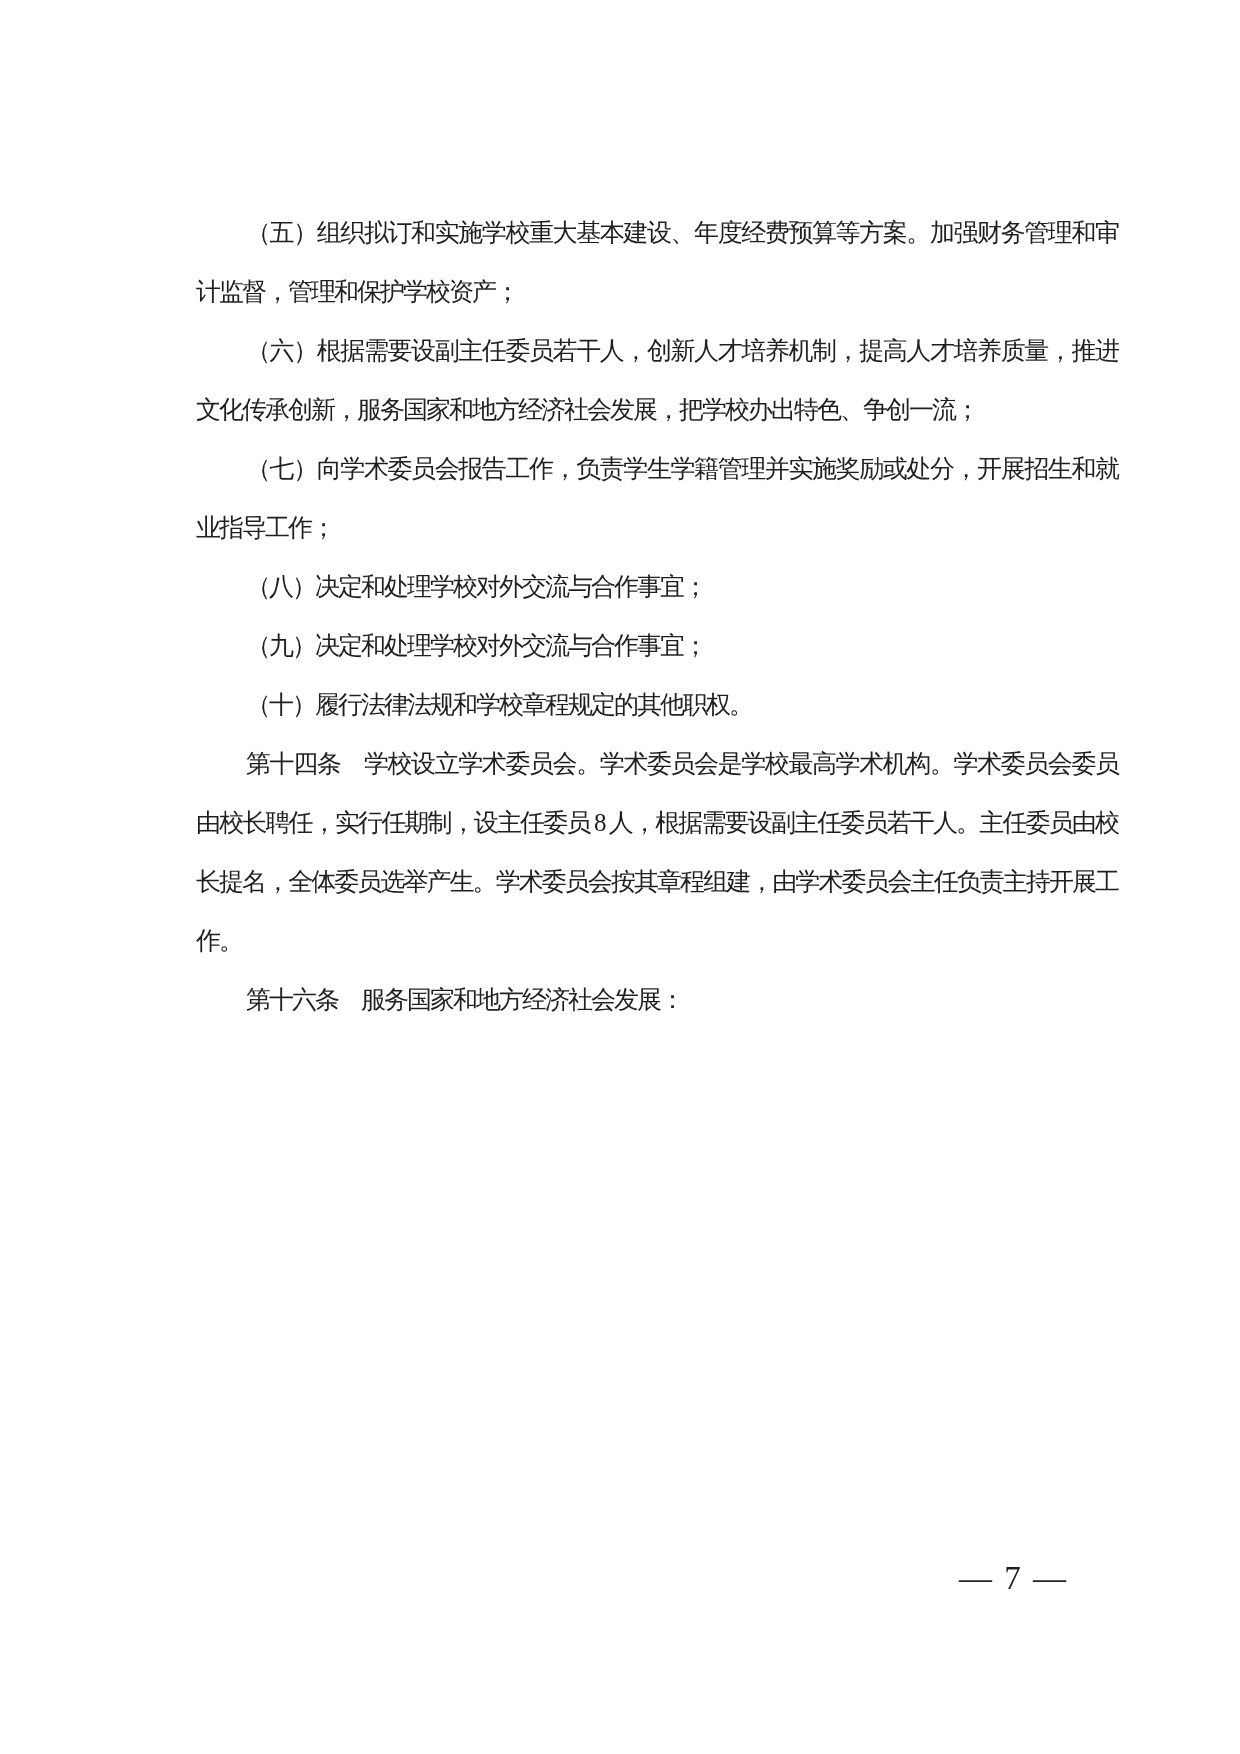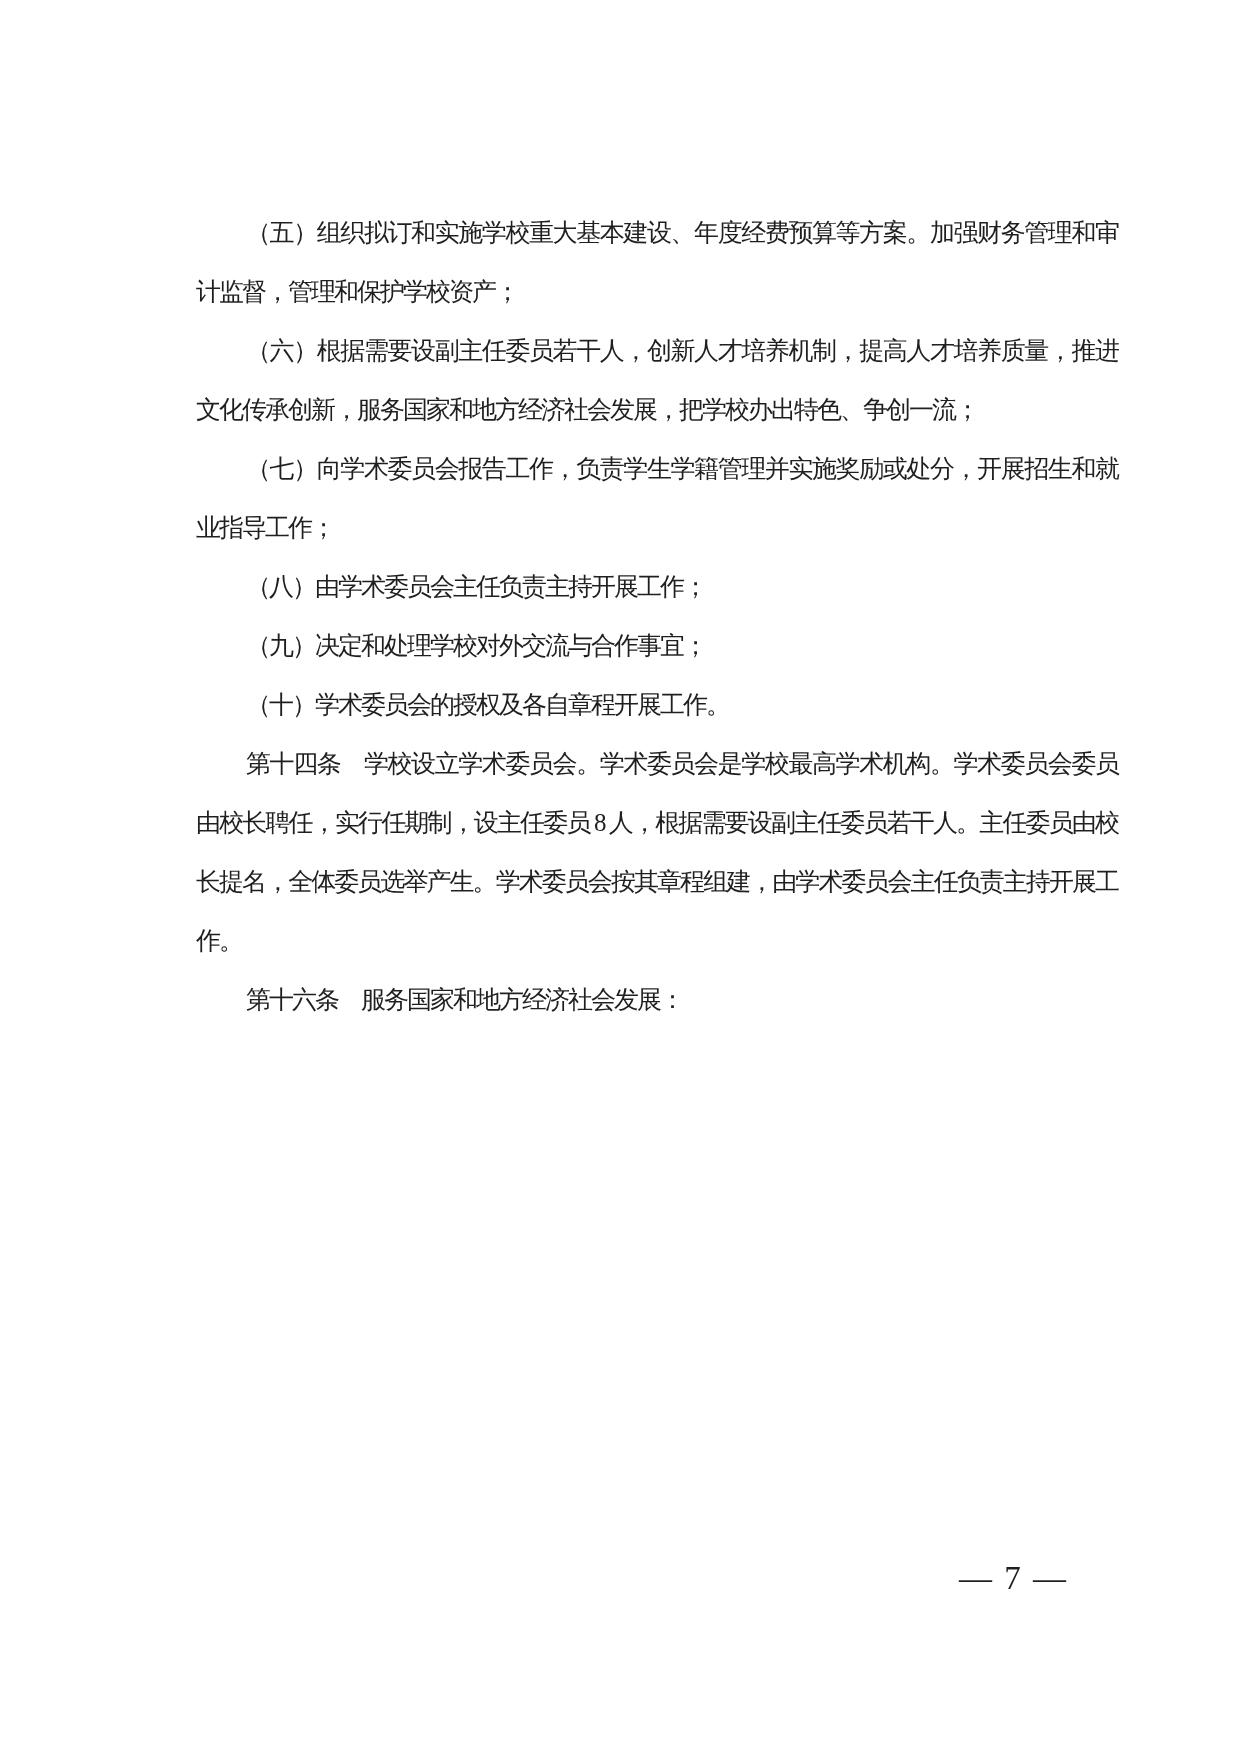--- a/index.html
+++ b/index.html
@@ -45,20 +45,20 @@
   }
 </style>
 </head>
 <body>
 
 <div class="page">
   <div class="content">
     <p>（五）组织拟订和实施学校重大基本建设、年度经费预算等方案。加强财务管理和审计监督，管理和保护学校资产；</p>
     <p>（六）根据需要设副主任委员若干人，创新人才培养机制，提高人才培养质量，推进文化传承创新，服务国家和地方经济社会发展，把学校办出特色、争创一流；</p>
     <p>（七）向学术委员会报告工作，负责学生学籍管理并实施奖励或处分，开展招生和就业指导工作；</p>
-    <p>（八）由学术委员会主任负责主持开展工作；</p>
+    <p>（八）决定和处理学校对外交流与合作事宜；</p>
     <p>（九）决定和处理学校对外交流与合作事宜；</p>
-    <p>（十）学术委员会的授权及各自章程开展工作。</p>
+    <p>（十）履行法律法规和学校章程规定的其他职权。</p>
     <p>第十四条　学校设立学术委员会。学术委员会是学校最高学术机构。学术委员会委员由校长聘任，实行任期制，设主任委员 8 人，根据需要设副主任委员若干人。主任委员由校长提名，全体委员选举产生。学术委员会按其章程组建，由学术委员会主任负责主持开展工作。</p>
     <p>第十六条　服务国家和地方经济社会发展：</p>
   </div>
   <div class="page-number">— 7 —</div>
 </div>
 
 </body></html>

